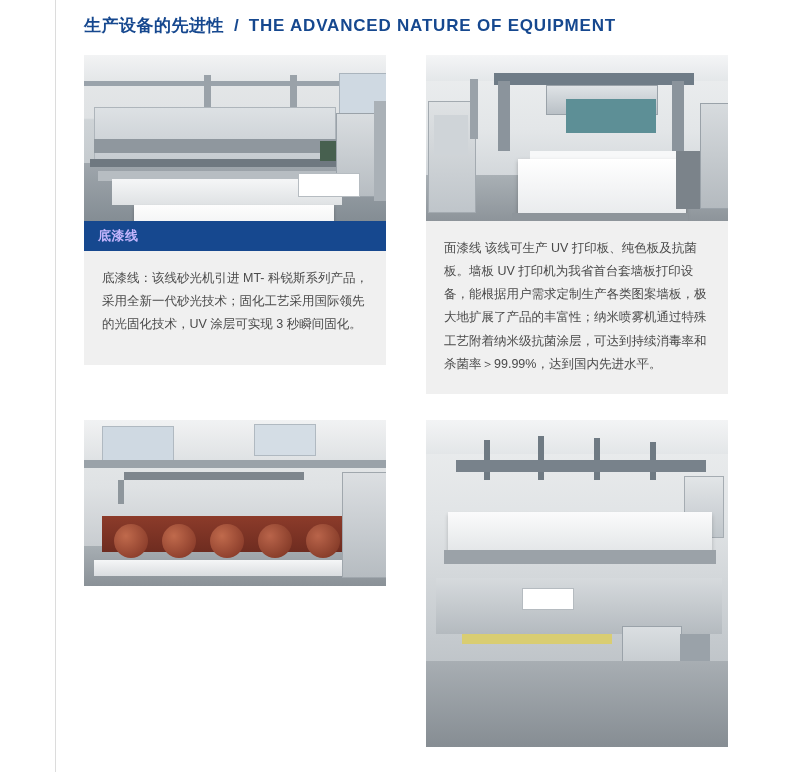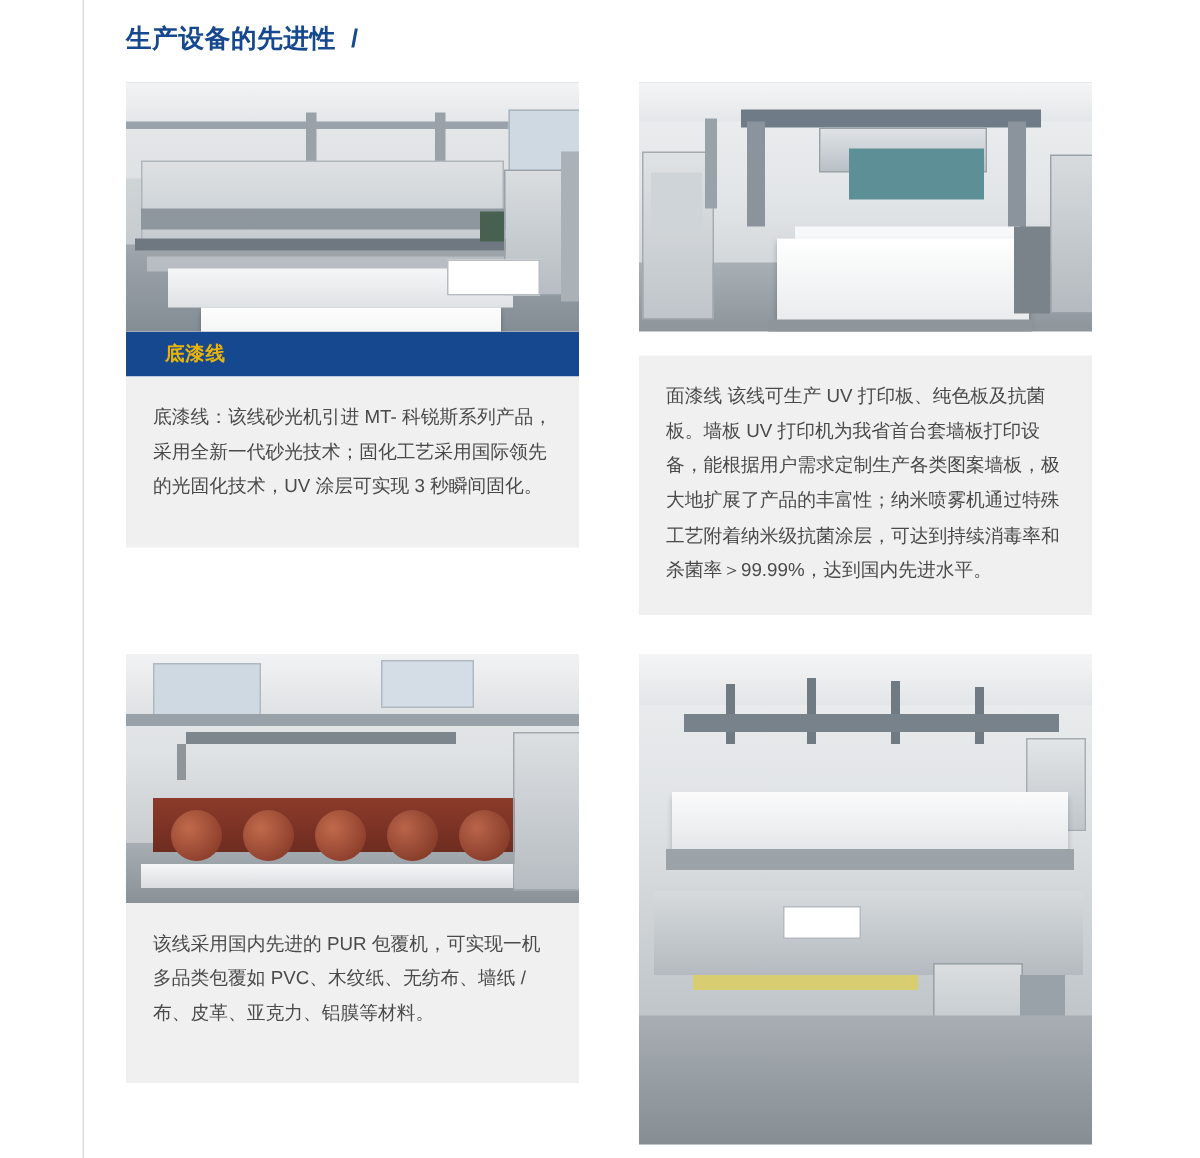--- a/index.html
+++ b/index.html
@@ -78,38 +78,38 @@
     overflow: hidden;
     position: relative;
     background: #b9c0c6;
   }
   .photo.tall {
     height: 327px;
   }
   .bar {
     height: 30px;
     background: #16488f;
-    color: #eab308;
+    color: #c4b5fd;
     display: flex;
     align-items: center;
-    padding-left: 26px;
+    padding-left: 14px;
     font-size: 13px;
     font-weight: bold;
     letter-spacing: 0.5px;
   }
   .body {
     background: #f0f0f0;
     padding: 16px 18px 18px 18px;
     font-size: 12.5px;
     line-height: 1.85;
     color: #4a4a4a;
     box-sizing: border-box;
   }
   .body.h1 { min-height: 114px; }
-  .body.h2 { min-height: 114px; margin-top: 16px; }
+  .body.h2 { min-height: 114px; }
   .body.h3 { min-height: 120px; }
 
   
   .scene { position: absolute; inset: 0; }
   .sk { position: absolute; }
 
   
   .p1 { background: linear-gradient(#e7e9ea 0%, #dfe2e4 38%, #cfd4d7 39%, #b9bfc4 100%); }
   .p1 .ceil { left:0; top:0; width:100%; height:30px; background:linear-gradient(#f2f3f4,#e2e5e7); }
   .p1 .ceilbeam { left:0; top:26px; width:100%; height:5px; background:#9aa3ab; }
@@ -189,20 +189,21 @@
 </head>
 <body>
 
 <div class="page">
 
   <div class="left-rule"></div>
 
   <div class="header">
     <span class="cn">生产设备的先进性</span>
     <span class="slash">/</span>
+    <span class="en">THE ADVANCED NATURE OF EQUIPMENT</span>
   </div>
 
   <div class="grid">
 
     <div class="row">
 
       <div class="card">
         <div class="photo">
           <div class="scene p1">
             <div class="sk ceil"></div>
@@ -270,21 +271,20 @@
             <div class="sk redband"></div>
             <div class="sk roll1"></div>
             <div class="sk roll2"></div>
             <div class="sk roll3"></div>
             <div class="sk roll4"></div>
             <div class="sk roll5"></div>
             <div class="sk board"></div>
             <div class="sk cab"></div>
           </div>
         </div>
-        <div class="body h3">该线采用国内先进的 PUR 包覆机，可实现一机多品类包覆如 PVC、木纹纸、无纺布、墙纸 / 布、皮革、亚克力、铝膜等材料。</div>
       </div>
 
       <div class="card">
         <div class="photo tall">
           <div class="scene p4">
             <div class="sk ceil"></div>
             <div class="sk hose1"></div>
             <div class="sk hose2"></div>
             <div class="sk hose3"></div>
             <div class="sk hose4"></div>

